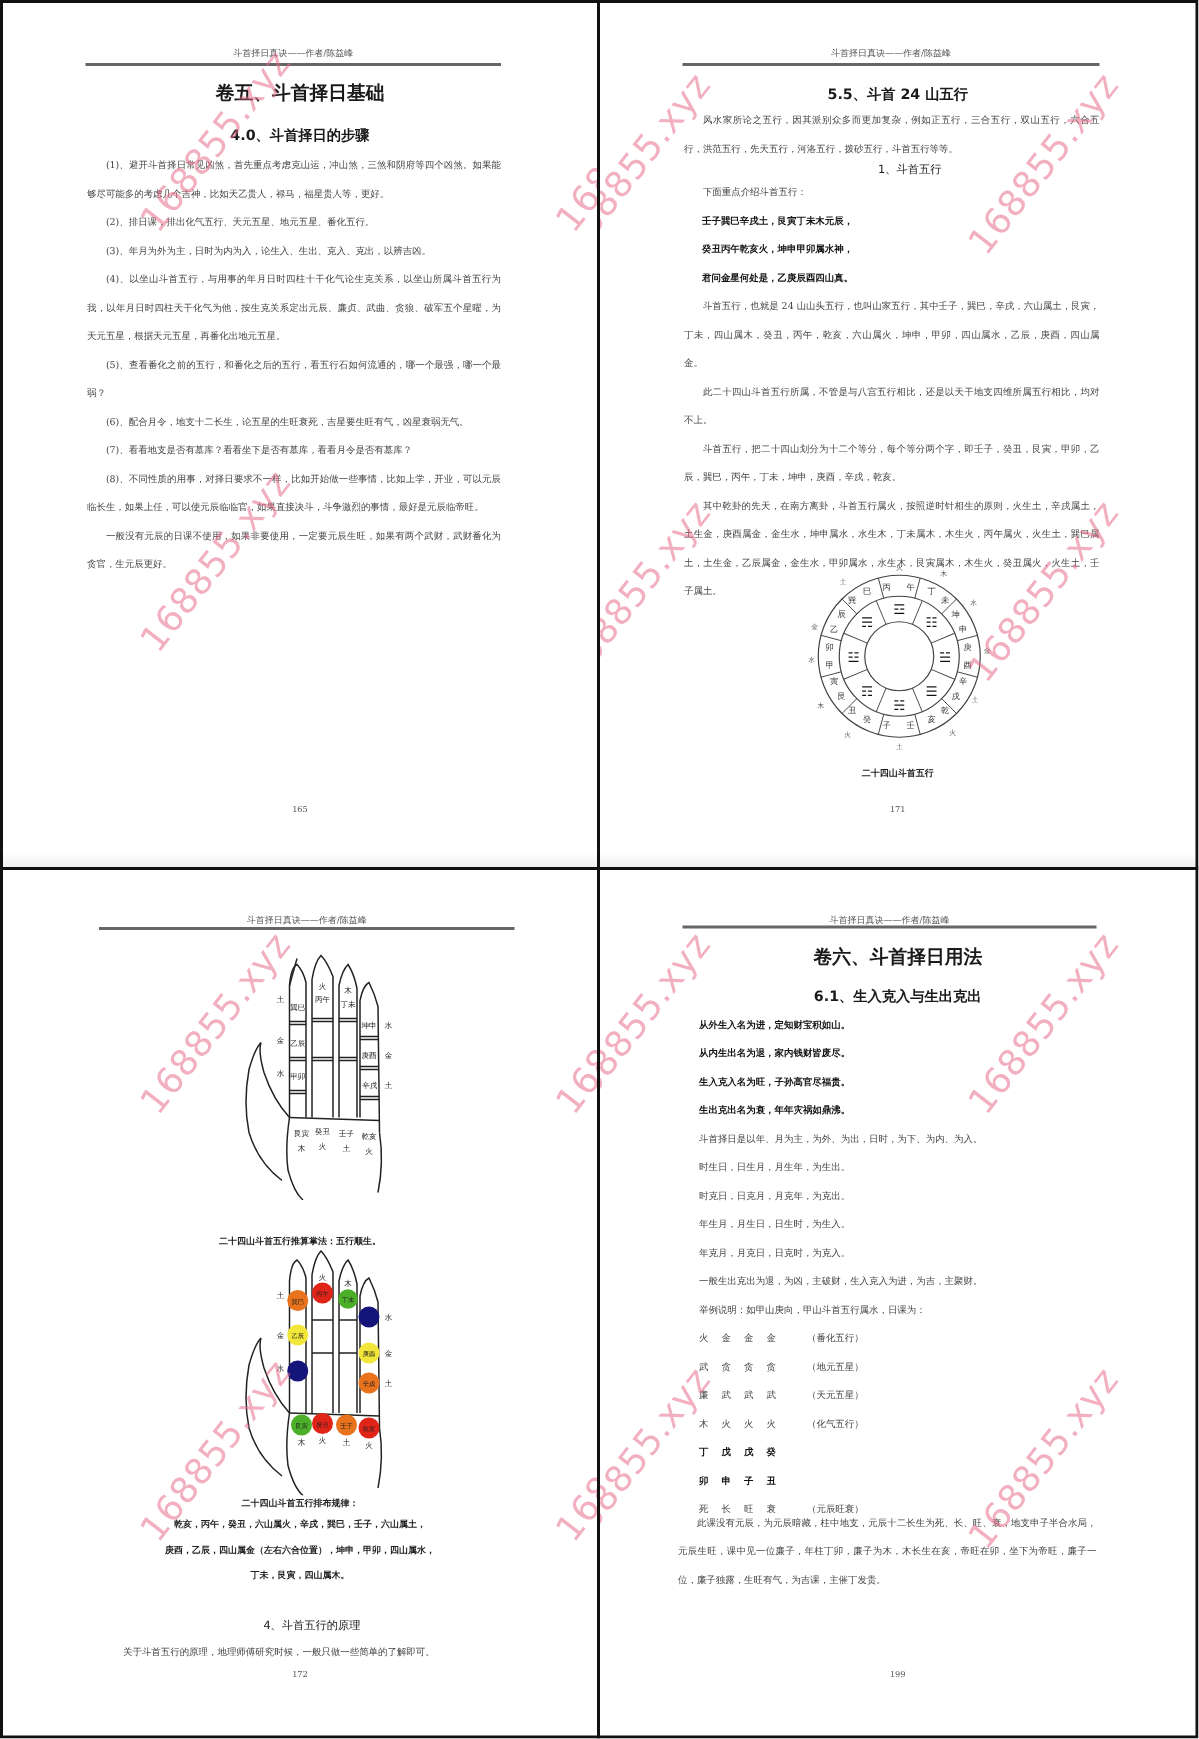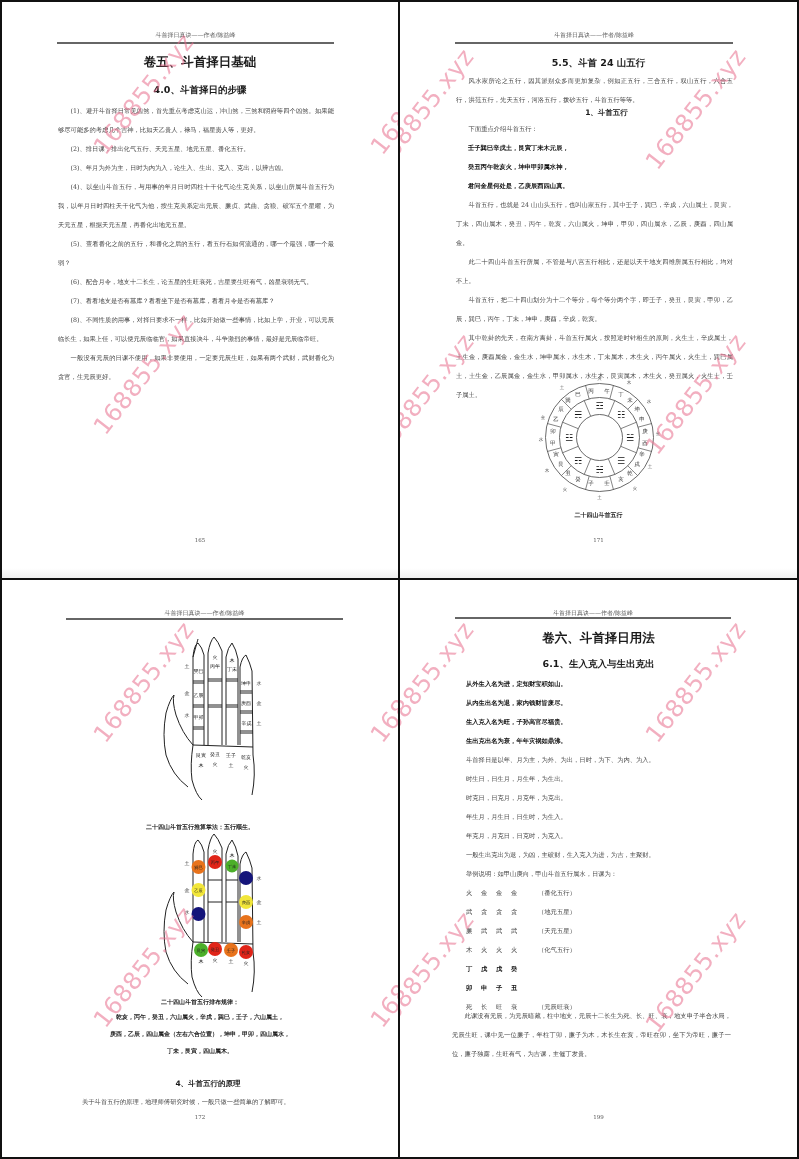--- a/index.html
+++ b/index.html
@@ -14,21 +14,21 @@
   .p-tl { left: 2px; top: 2px; width: 396px; height: 576px; }
   .p-tr { left: 400px; top: 2px; width: 397px; height: 576px; }
   .p-bl { left: 2px; top: 580px; width: 396px; height: 577px; }
   .p-br { left: 400px; top: 580px; width: 397px; height: 577px; }
 
   .running-head { position: absolute; left: 55px; right: 64px; top: 29px; text-align: center; font-size: 6px; color: #555; }
   .running-rule { position: absolute; left: 55px; right: 64px; top: 40px; height: 2px; background: #666; }
 
   .chapter-title { position: absolute; left: 0; right: 0; text-align: center; font-weight: bold; font-size: 12.5px; color: #1a1a1a; font-family: "DejaVu Sans", sans-serif; }
   .section-title { position: absolute; left: 0; right: 0; text-align: center; font-weight: bold; font-size: 9.5px; color: #1a1a1a; font-family: "DejaVu Sans", sans-serif; }
-  .sub-title { position: absolute; left: 16px; right: 0; text-align: center; font-weight: bold; font-size: 7.5px; color: #1a1a1a; font-family: "DejaVu Sans", sans-serif; }
+  .sub-title { position: absolute; left: 16px; right: 0; text-align: center; font-weight: normal; font-size: 7.5px; color: #1a1a1a; font-family: "DejaVu Sans", sans-serif; }
 
   .body { position: absolute; left: 56px; right: 64px; font-size: 6.3px; line-height: 19px; color: #444; text-align: justify; }
   .body p { text-indent: 2em; }
   .body p.noindent { text-indent: 0; }
   .body p.indent-bold { font-weight: bold; color: #111; text-indent: 0; padding-left: 12px; font-family: "DejaVu Sans", sans-serif; }
 
   .page-num { position: absolute; left: 0; right: 0; text-align: center; font-size: 5.5px; color: #555; }
 
   .caption { position: absolute; left: 0; right: 0; text-align: center; font-size: 6px; font-weight: bold; color: #222; font-family: "DejaVu Sans", sans-serif; }
 

